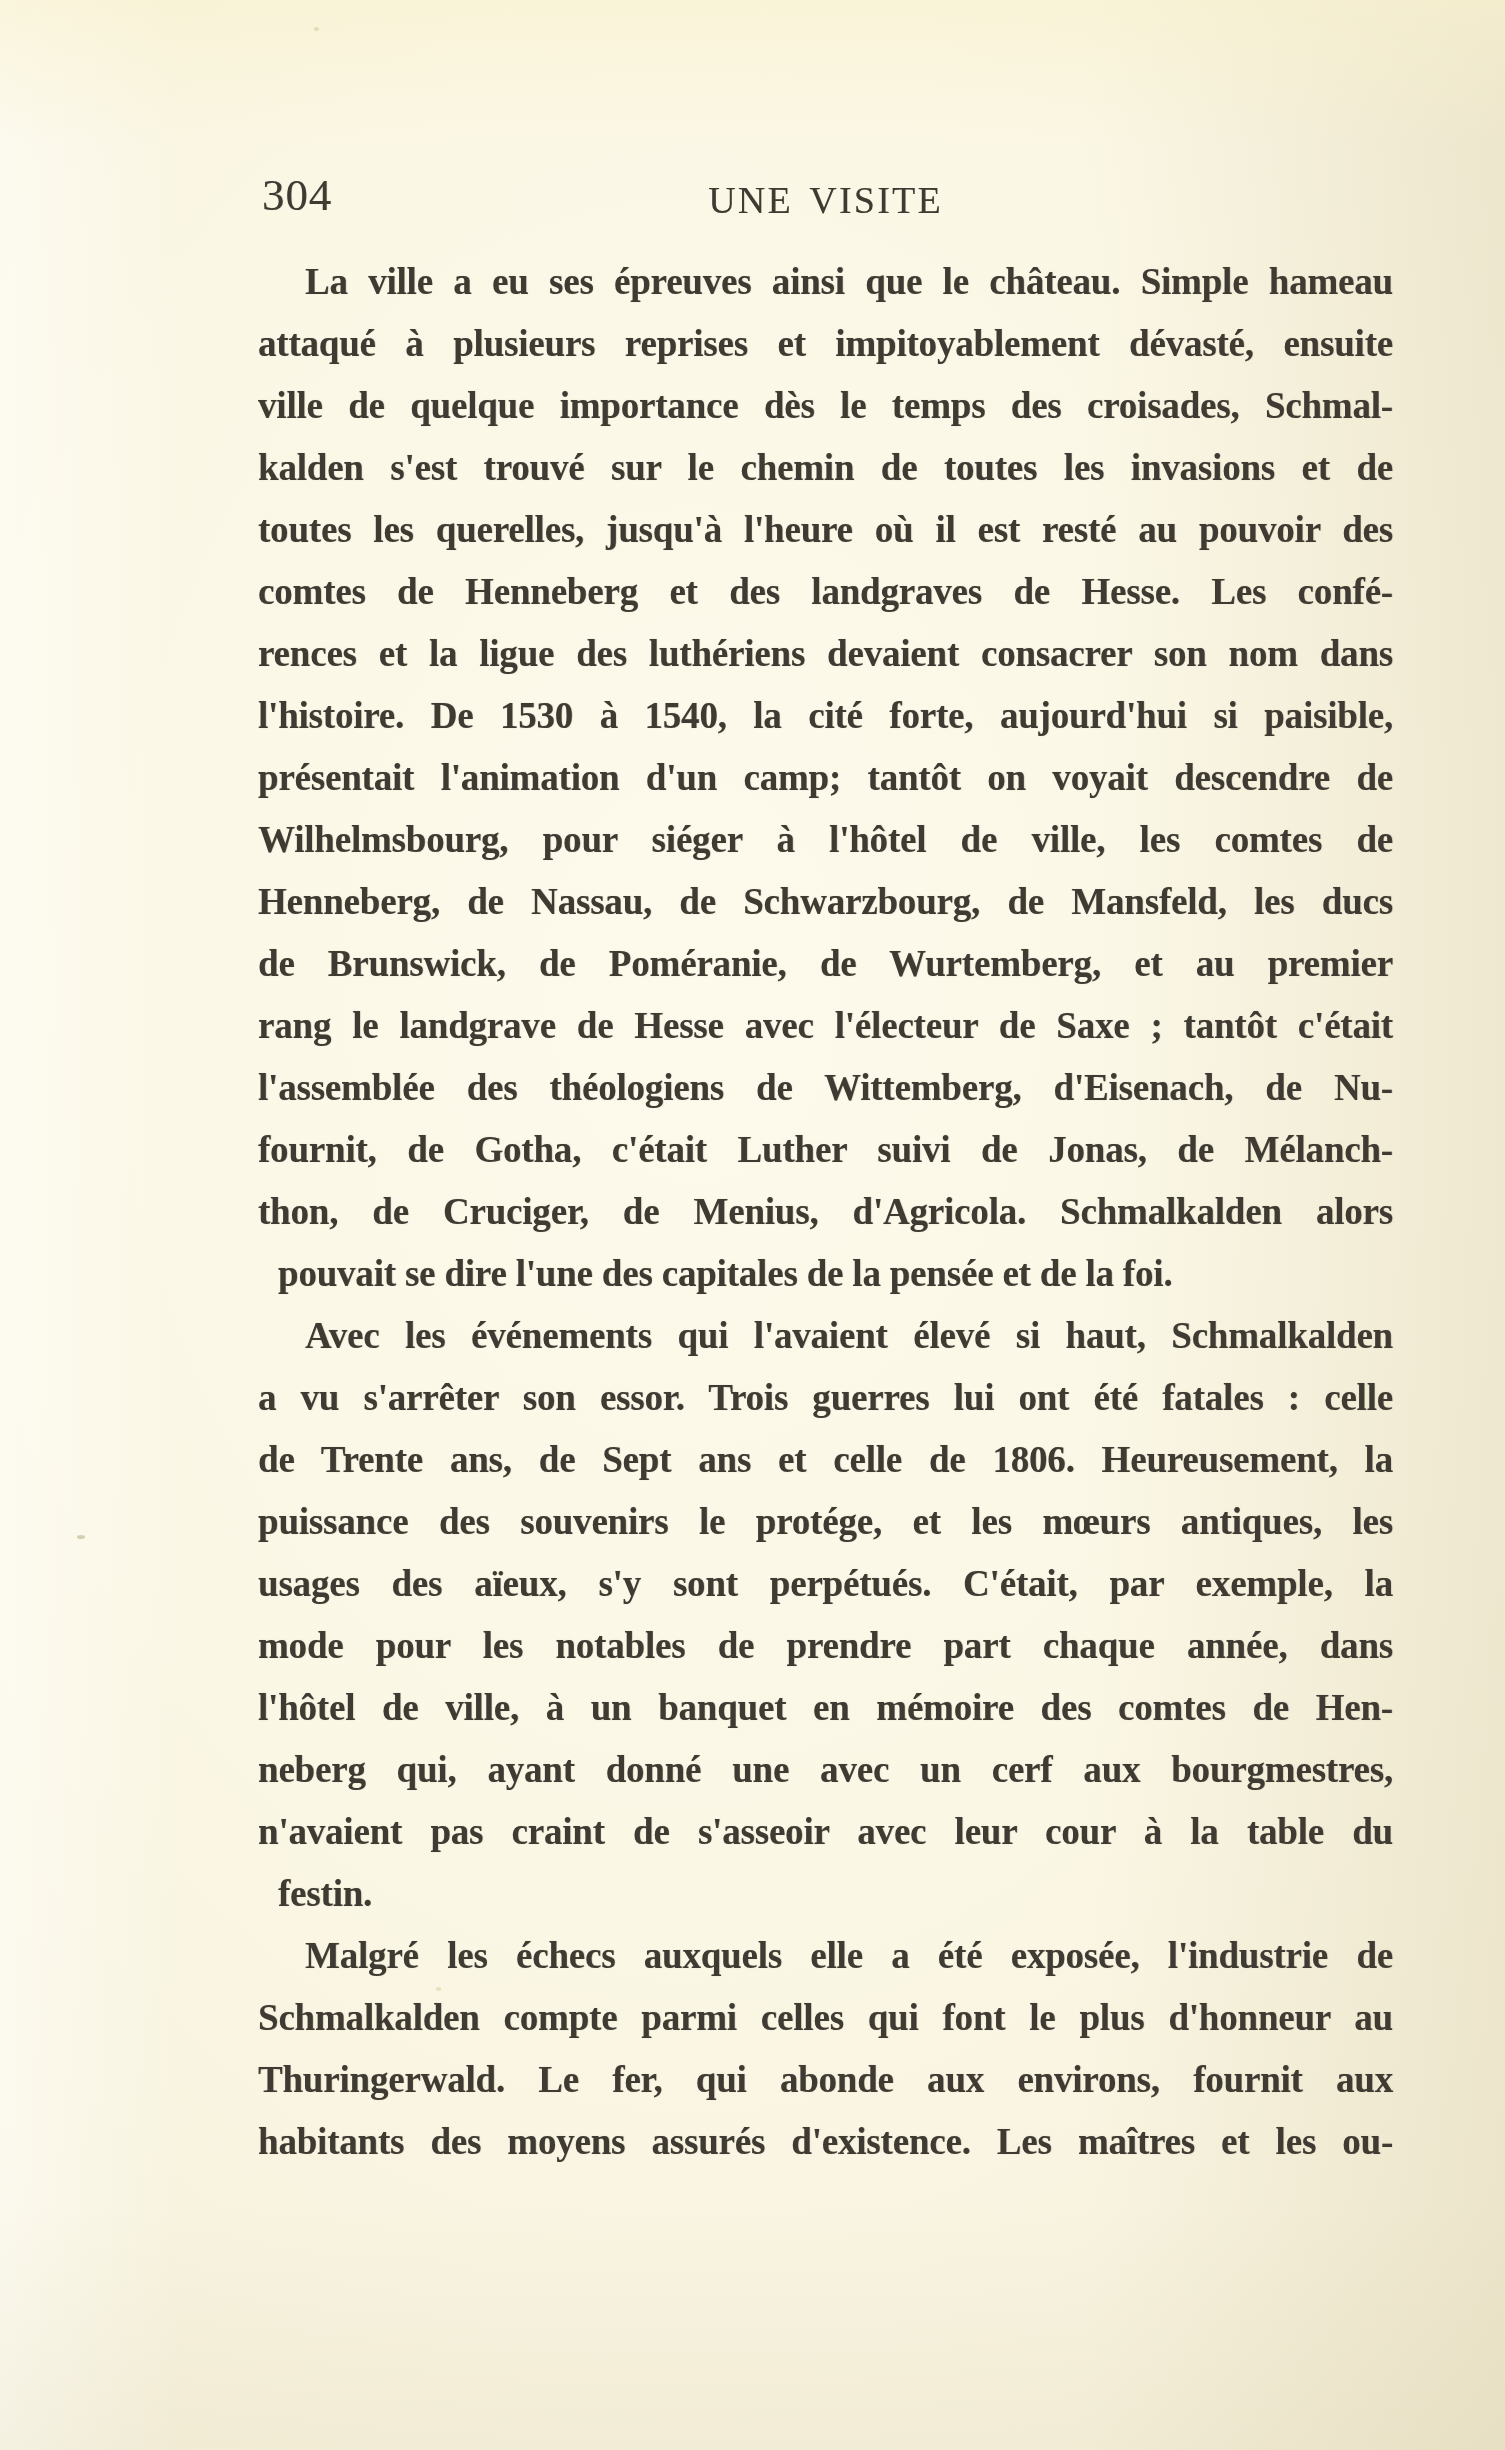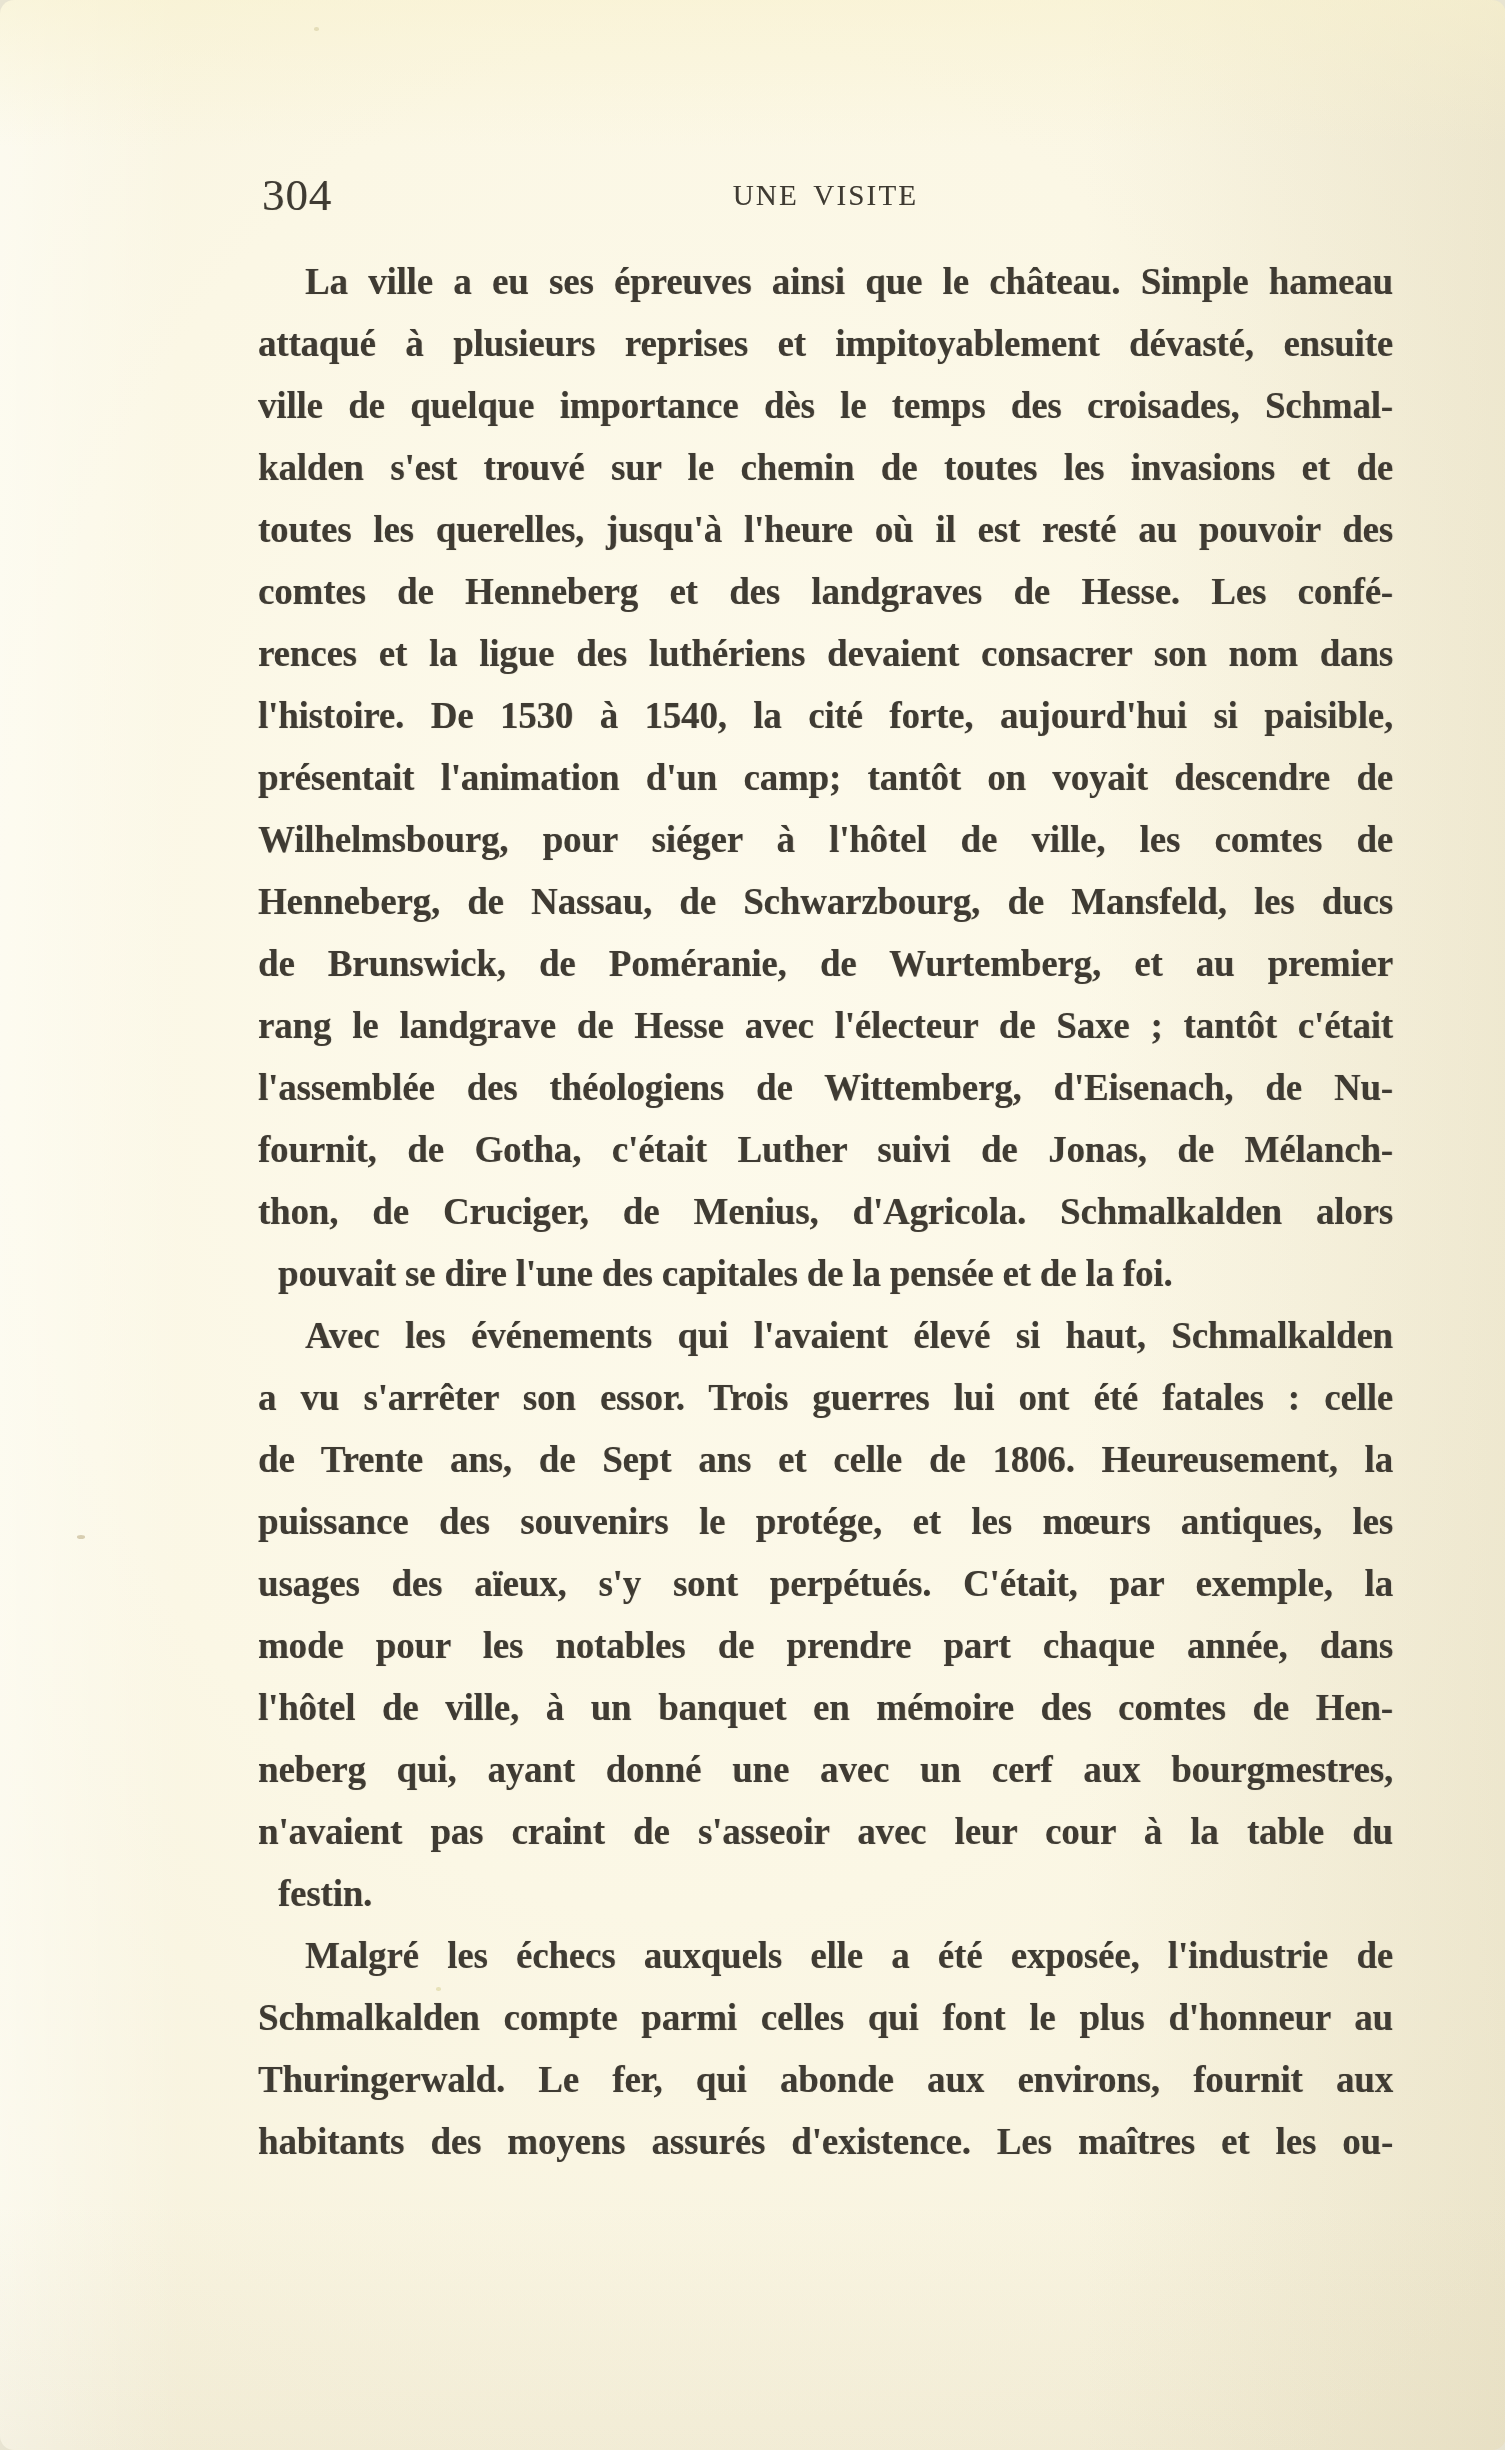--- a/index.html
+++ b/index.html
@@ -11,21 +11,20 @@
     position: relative;
     width: 1506px;
     height: 2450px;
     overflow: hidden;
     font-family: "Liberation Serif", "DejaVu Serif", serif;
     color: #3f3b33;
     background:
       linear-gradient(180deg, rgba(248,241,205,0.55) 0%, rgba(248,241,205,0.0) 6%, rgba(0,0,0,0) 90%, rgba(201,188,148,0.12) 100%),
       linear-gradient(90deg, rgba(255,255,250,0.55) 0%, rgba(255,255,250,0.0) 12%, rgba(0,0,0,0) 72%, rgba(198,184,140,0.22) 100%),
       radial-gradient(ellipse 1256px 1705px at 46% 40%, #fdfaec 0%, #fbf7e5 55%, #f6f1dc 100%);
-    border-radius: 14px;
   }
   .speck {
     position: absolute;
     border-radius: 50%;
     pointer-events: none;
   }
   .page-number {
     position: absolute;
     left: 262px;
     top: 173px;
@@ -33,21 +32,21 @@
     line-height: 1;
     letter-spacing: 0.9px;
     text-shadow: 0.4px 0.4px 0.7px rgba(62,56,46,0.35);
   }
   .running-header {
     position: absolute;
     left: 258px;
     top: 181px;
     width: 1135px;
     text-align: center;
-    font-size: 29px;
+    font-size: 38px;
     line-height: 1;
     letter-spacing: 2.2px;
     word-spacing: 5.4px;
     text-shadow: 0.3px 0.3px 0.6px rgba(62,56,46,0.35);
   }
   .body-text {
     position: absolute;
     left: 258px;
     top: 251px;
     width: 1135px;

